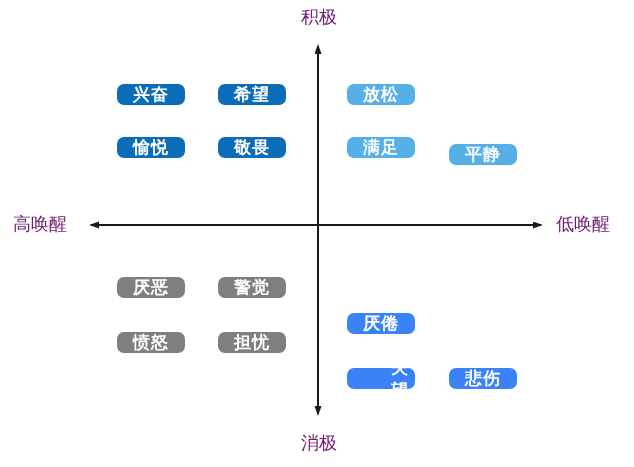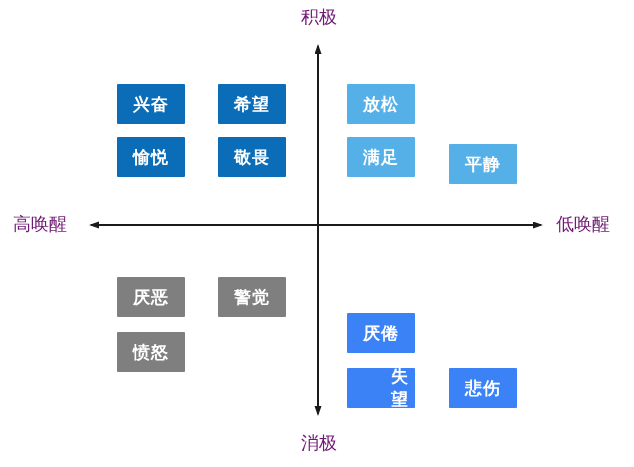--- a/index.html
+++ b/index.html
@@ -19,22 +19,22 @@
     line-height: 22px;
     white-space: nowrap;
   }
   .axis-label.top    { left: 296px; top: 6px;   width: 46px; text-align: center; }
   .axis-label.bottom { left: 296px; top: 432px; width: 46px; text-align: center; }
   .axis-label.left   { left: 13px;  top: 213px; }
   .axis-label.right  { left: 556px; top: 213px; }
   .emotion-box {
     position: absolute;
     width: 68px;
-    height: 40px;
-    border-radius: 1px;
+    height: 21px;
+    border-radius: 7px;
     color: #ffffff;
     font-size: 17px;
     font-weight: 700;
     letter-spacing: 1px;
     display: flex;
     align-items: center;
     justify-content: center;
     box-sizing: border-box;
   }
   .q1 { background: #0b6db7; }
@@ -71,18 +71,19 @@
   <div class="emotion-box q1" style="left:117px; top:137px;font-family:Liberation Serif, serif;">愉悦</div>
   <div class="emotion-box q1" style="left:218px; top:137px;">敬畏</div>
 
   <div class="emotion-box q2" style="left:347px; top:137px;">满足</div>
   <div class="emotion-box q2" style="left:347px; top:84px;">放松</div>
   <div class="emotion-box q2" style="left:449px; top:144px;">平静</div>
 
   <div class="emotion-box q3" style="left:117px; top:277px;">厌恶</div>
   <div class="emotion-box q3" style="left:218px; top:277px;">警觉</div>
   <div class="emotion-box q3" style="left:117px; top:332px;">愤怒</div>
+  <div class="emotion-box q3" style="left:218px; top:332px;">担忧</div>
 
   <div class="emotion-box q4" style="left:347px; top:277px;">厌倦</div>
   <div class="emotion-box q4" style="left:347px; top:332px;padding-left:44px;">失望</div>
   <div class="emotion-box q4" style="left:449px; top:332px;">悲伤</div>
 
 </div>
 
 </body></html>

